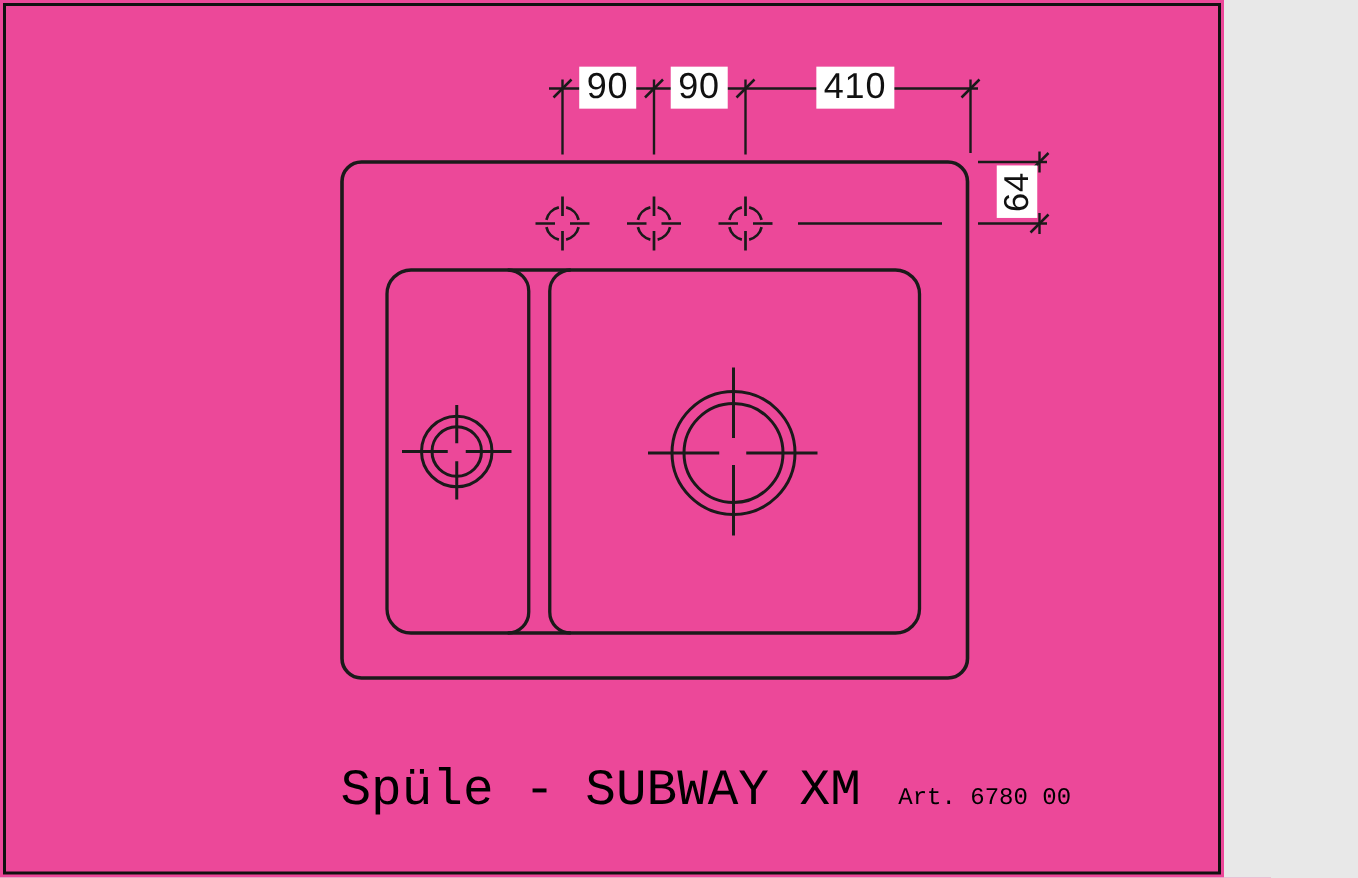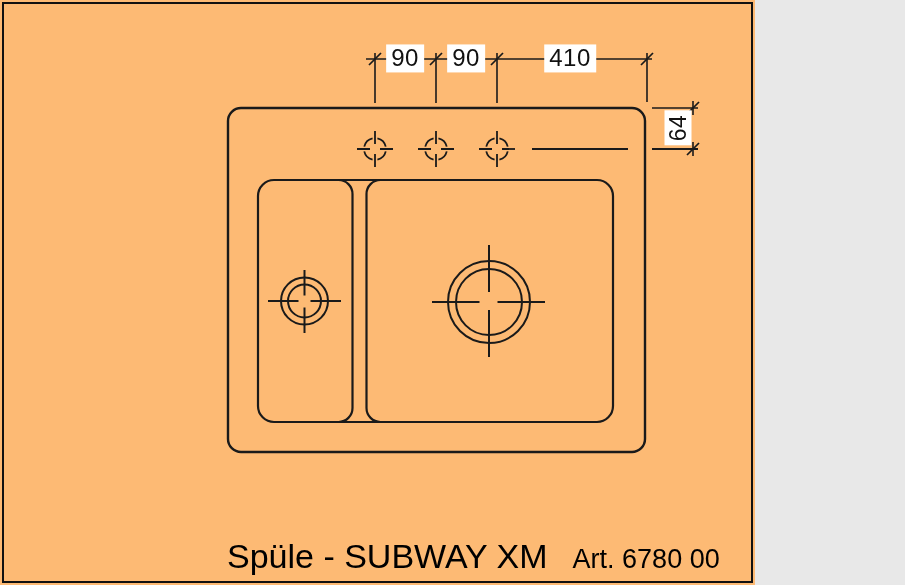--- a/index.html
+++ b/index.html
@@ -1,40 +1,40 @@
 <!DOCTYPE html>
 <html><head>
 <meta charset="utf-8">
 <style>
   html,body{margin:0;padding:0;background:#e8e8e8;}
   .canvas{
-    position:relative;width:755px;height:585px;background:#fdba74;
+    position:relative;width:816px;height:585px;background:#ec4899;
     overflow:hidden;font-family:"Liberation Sans",sans-serif;
   }
   .frame{
     position:absolute;left:2px;top:2px;right:2px;bottom:2px;
     border:2px solid #111;pointer-events:none;
   }
   svg.drawing{position:absolute;left:0;top:0;}
   .dim-label{
     position:absolute;transform:translate(-50%,-52%);
     background:#fff;padding:0 5px;
     font-size:24px;color:#111;letter-spacing:0.5px;white-space:nowrap;
   }
   .dim-label.vertical{
     transform:translate(-50%,-50%) rotate(-90deg);
     font-size:23px;padding:0 4px;
   }
   .title-row{
     position:absolute;left:227px;top:509px;
     display:flex;align-items:baseline;gap:25px;
-    font-family:Liberation Sans, sans-serif;color:#000;white-space:nowrap;margin-top:28px;
+    font-family:Liberation Mono, monospace;color:#000;white-space:nowrap;
   }
   .product-title{font-size:34px;}
-  .article-number{font-size:27px;}
+  .article-number{font-size:16px;}
 </style>
 </head>
 <body>
 
 <div class="canvas">
 
   <div class="frame"></div>
 
   <svg class="drawing" width="905" height="585" viewBox="0 0 905 585" fill="none" stroke="#1a1a1a" stroke-linecap="butt">
 

